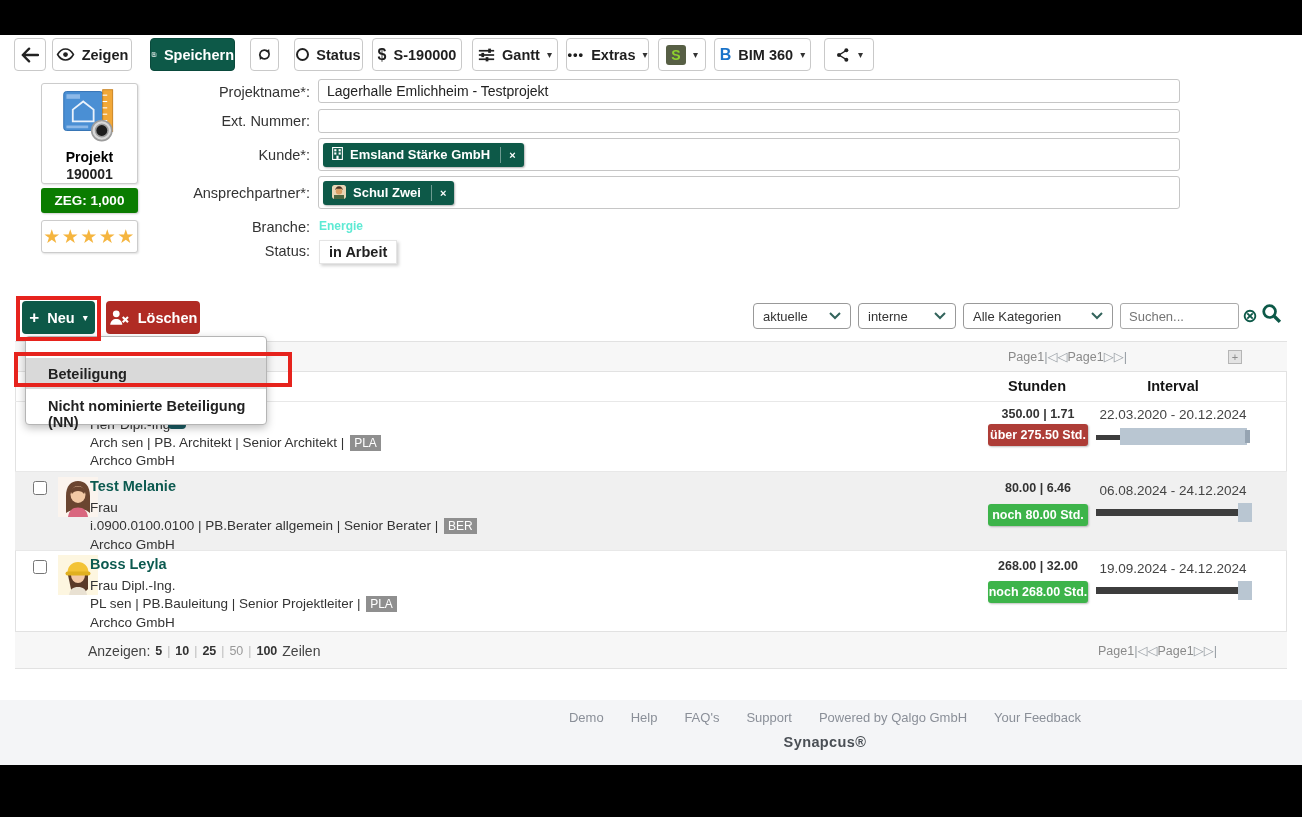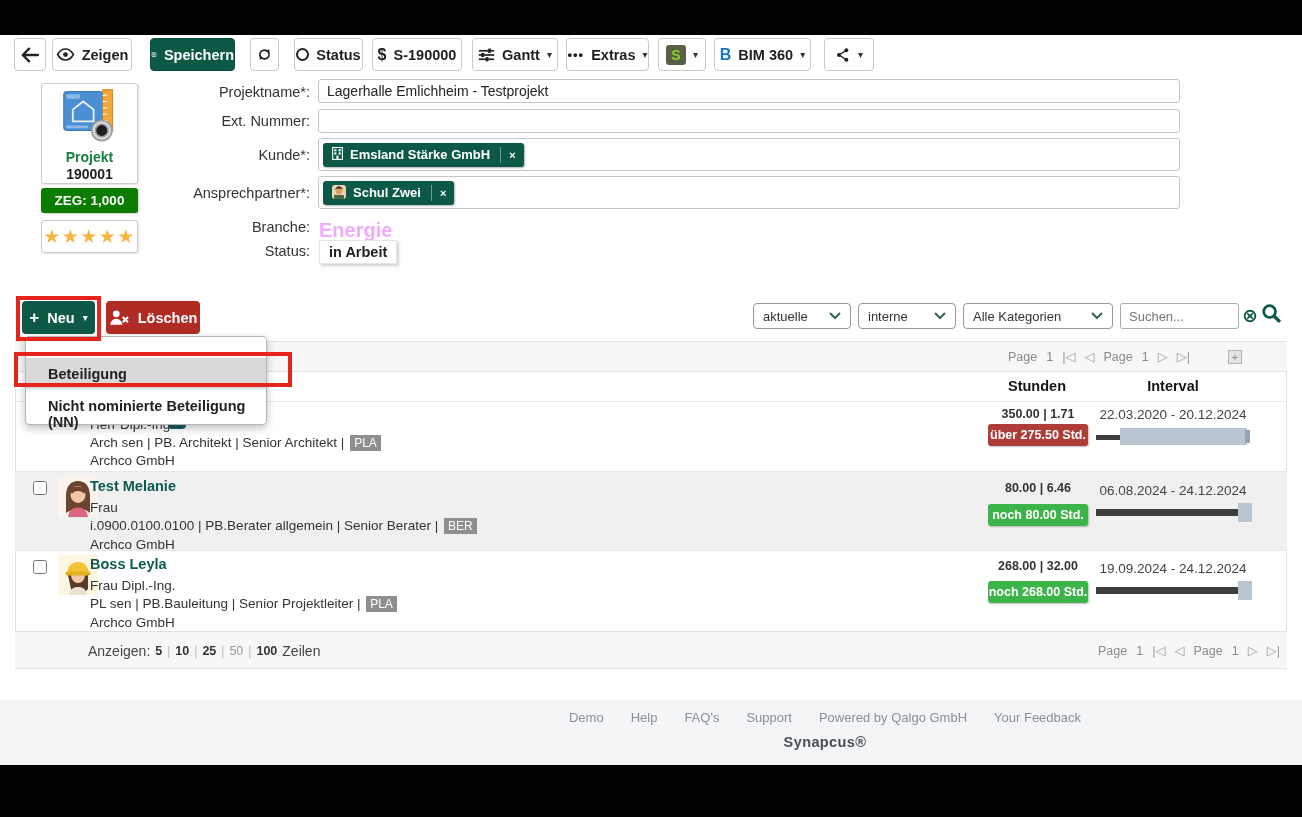--- a/index.html
+++ b/index.html
@@ -26,21 +26,21 @@
             display:flex;align-items:center;justify-content:center;box-shadow:1px 1px 2px rgba(0,0,0,.2);}
   .stars{color:#f5b53f;font-size:19px;letter-spacing:1.5px;text-align:center;line-height:31px;}
 
   
   .flabel{position:absolute;width:235px;text-align:right;font-size:14.5px;color:#333;}
   .finput{position:absolute;height:24px;border:1px solid #c6c6c6;border-radius:3px;font-size:14px;color:#222;padding:0 8px;background:#fff;}
   .ffield{position:absolute;border:1px solid #c6c6c6;border-radius:3px;background:#fff;display:flex;align-items:center;padding:0 4px;}
   .gtag{display:inline-flex;align-items:flex-start;gap:7px;background:#0d5948;color:#fff;font-size:13px;font-weight:600;
         border-radius:3px;padding:4px 0 4px 9px;box-shadow:1px 1px 2px rgba(0,0,0,.3);}
   .gtag .tx{padding:2px 8px;margin-left:3px;border-left:1px solid rgba(255,255,255,.4);font-size:11px;cursor:pointer;}
-  .bold-val{font-weight:700;color:#f0abfc;font-size:20px;}
+  .bold-val{font-weight:700;color:#5eead4;font-size:12px;}
   .statusbox{position:absolute;background:#fff;border:1px solid #e4e4e4;box-shadow:2px 2px 3px rgba(0,0,0,.18);
              padding:3px 9px;font-weight:700;font-size:14.5px;color:#222;}
 
   
   .tabs{position:absolute;left:20px;top:271px;display:flex;gap:25px;}
   .tab{font-size:14.5px;font-weight:700;color:#141414;padding-bottom:7px;cursor:pointer;}
   .tab.active{border-bottom:3px solid #0d5948;}
 
   
   .actbtn{position:absolute;height:33px;border-radius:4px;color:#fff;font-weight:700;font-size:14.5px;
@@ -54,21 +54,21 @@
 
   
   .fselect{position:absolute;top:303px;height:26px;border:1px solid #999;border-radius:4px;background:#fff;
            display:flex;align-items:center;justify-content:space-between;padding:0 9px;font-size:13px;color:#333;cursor:pointer;}
   .fsearch{position:absolute;top:303px;height:26px;border:1px solid #aaa;border-radius:3px;font-size:13px;color:#333;padding:0 8px;}
 
   
   .tablebox{position:absolute;left:15px;top:341px;width:1272px;height:328px;border:1px solid #e2e2e2;background:#fff;}
   .graybar{position:absolute;left:15px;width:1272px;background:#f7f7f7;border-top:1px solid #e2e2e2;border-bottom:1px solid #e2e2e2;}
   .colhead{position:absolute;font-size:14.5px;font-weight:700;color:#141414;text-align:center;}
-  .pgn{display:flex;align-items:center;gap:9px;color:#8a8a8a;font-size:12.5px;}
+  .pgn{display:flex;align-items:center;color:#8a8a8a;font-size:12.5px;}
   .pgn .ic{color:#9aa0a6;font-size:13px;cursor:pointer;}
   .rowline{position:absolute;left:15px;width:1272px;border-bottom:1px solid #e8e8e8;}
   .rname{position:absolute;font-size:14.5px;font-weight:700;color:#0c5a50;}
   .rsub{position:absolute;font-size:13.5px;color:#333;}
   .graybadge{display:inline-block;background:#8f8f8f;color:#fff;font-size:12px;padding:1px 4px;margin-left:2px;}
   .hourstxt{position:absolute;width:100px;text-align:center;font-size:12.5px;font-weight:700;color:#333;}
   .hbadge{position:absolute;width:100px;height:22px;border-radius:3px;color:#fff;font-size:12.5px;font-weight:700;
           display:flex;align-items:center;justify-content:center;box-shadow:1px 1px 2px rgba(0,0,0,.25);}
   .dattxt{position:absolute;width:160px;text-align:center;font-size:13.5px;color:#444;}
   .chk{position:absolute;width:14px;height:14px;accent-color:#fff;}
@@ -183,21 +183,21 @@
           <line x1="46" y1="7" x2="51" y2="7"></line>
           <line x1="46" y1="14" x2="51" y2="14"></line>
           <line x1="46" y1="21" x2="51" y2="21"></line>
           <line x1="46" y1="28" x2="51" y2="28"></line>
           <line x1="46" y1="35" x2="51" y2="35"></line>
         </g>
       <circle cx="45" cy="46" r="12" fill="#9c9c9c"></circle>
       <circle cx="45" cy="46" r="9" fill="none" stroke="#d8d8d8" stroke-width="2.5"></circle>
       <circle cx="45" cy="46" r="6" fill="#1d1d1d"></circle>
     </svg>
-    <div style="font-weight:700;font-size:14px;color:#15803d;line-height:18px;">Projekt</div>
+    <div style="font-weight:700;font-size:14px;color:#000000;line-height:18px;">Projekt</div>
     <div style="font-weight:700;font-size:14px;color:#222;">190001</div>
   </div>
   <div class="zegbadge" style="left:41px;top:188px;width:97px;height:25px;">ZEG: 1,000</div>
   <div class="cardbox stars" style="left:41px;top:220px;width:97px;height:33px;">★★★★★</div>
 
   <div class="flabel" style="left:75px;top:84px;">Projektname*:</div>
   <input class="finput" style="left: 318px; top: 79px; width: 862px;" value="Lagerhalle Emlichheim - Testprojekt">
 
   <div class="flabel" style="left:75px;top:113px;">Ext. Nummer:</div>
   <input class="finput" style="left: 318px; top: 109px; width: 862px;">

